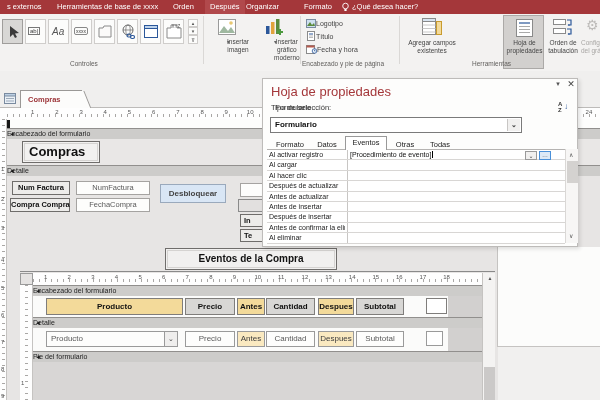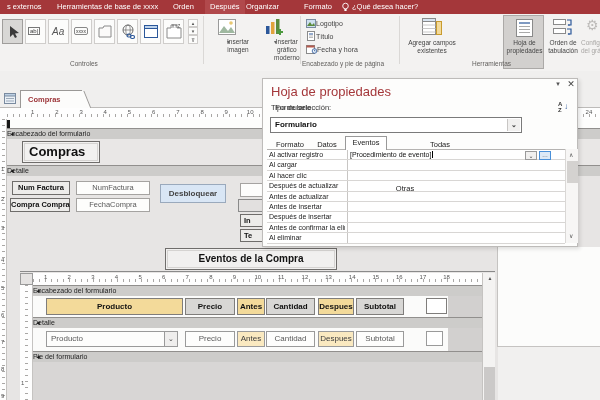--- a/index.html
+++ b/index.html
@@ -444,17 +444,17 @@
         </div>
       </div>
     <div class="ps-scroll">
       <span class="sgl" style="top:2px">∧</span>
       <div style="left:1px;top:12px;width:11px;height:22px;background:#D4D2D0"></div>
       <span class="sgl" style="top:83px">∨</span>
     </div>
   <div class="ps-tab txt" style="left: 8px; width: 38px;">Formato</div>
       <div class="ps-tab txt" style="left: 48px; width: 32px;">Datos</div>
       <div class="ps-tab txt active" style="left: 82px; width: 42px;">Eventos</div>
-      <div class="ps-tab txt" style="left: 126px; width: 32px; margin-top: 44px;">Otras</div>
+      <div class="ps-tab txt" style="left: 126px; width: 32px;">Otras</div>
       <div class="ps-tab txt" style="left: 160px; width: 34px;">Todas</div>
     </div>
 
 </div>
 
 </body></html>

